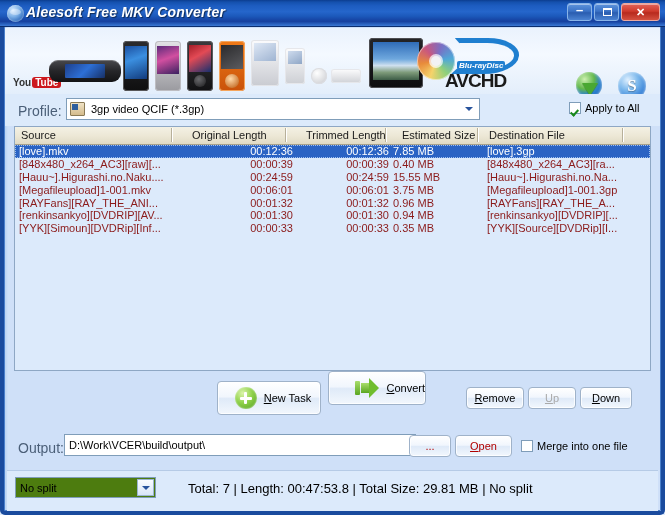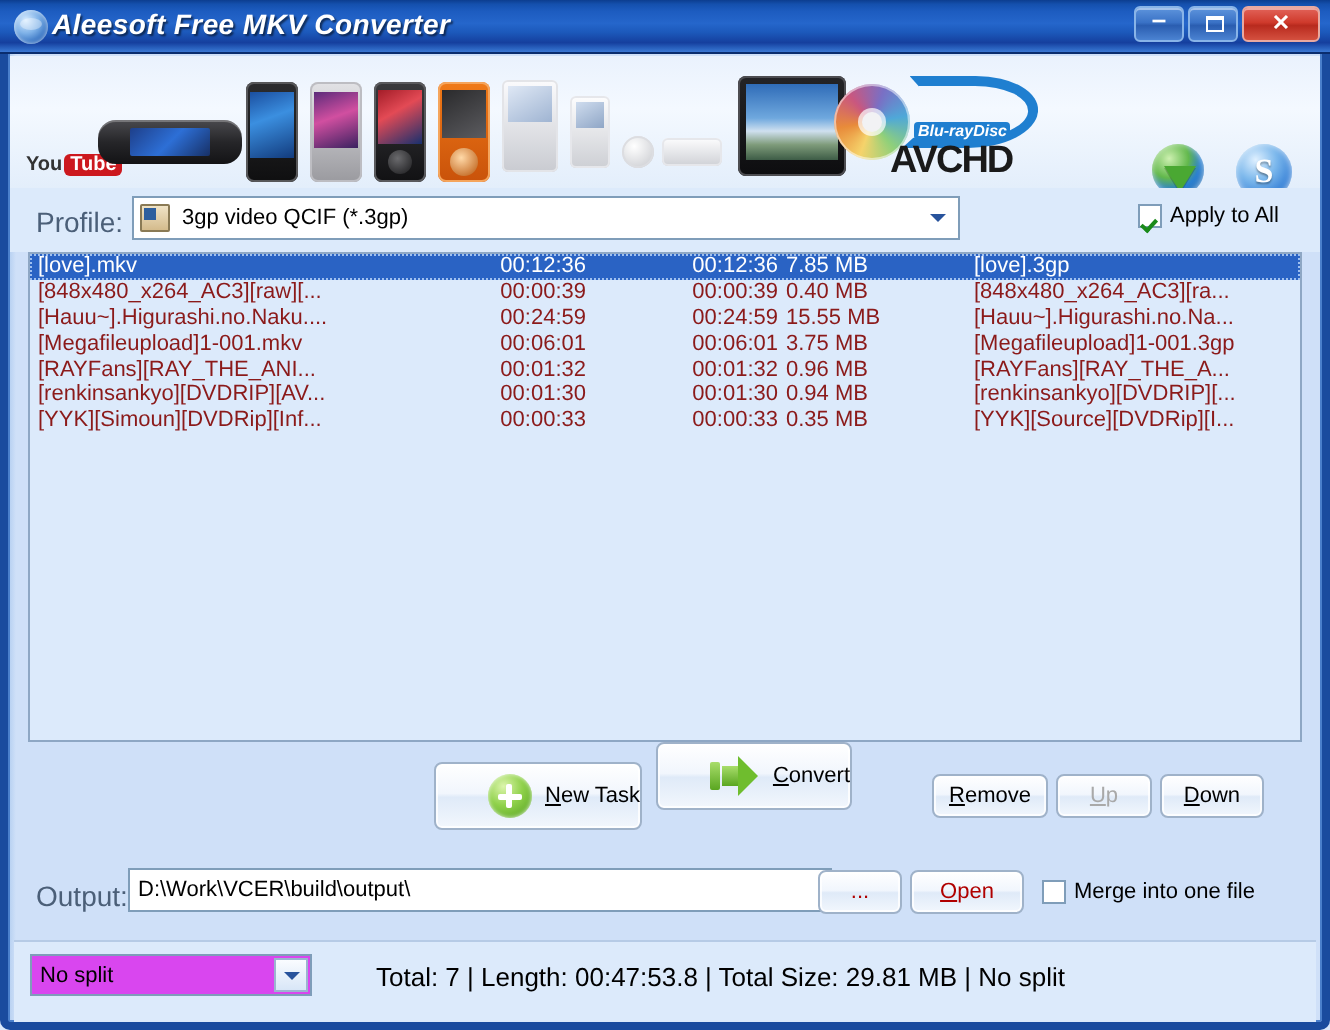--- a/index.html
+++ b/index.html
@@ -523,21 +523,21 @@
     border-radius: 4px;
     background: linear-gradient(to bottom,#ffffff 0%,#f1f6fd 46%,#dfeaf8 52%,#f2f7fd 100%);
     box-shadow: inset 0 0 0 1px rgba(255,255,255,.8);
     display: flex;
     align-items: center;
     justify-content: center;
     font-size: 11px;
     color: #000000;
   }
   .btn .u { text-decoration: underline; }
-  .btn-newtask { left: 217px; top: 381px; width: 104px; height: 34px; justify-content: flex-end; }
+  .btn-newtask { left: 217px; top: 381px; width: 104px; height: 34px; justify-content: center; }
   .btn-convert { left: 328px; top: 371px; width: 98px; height: 34px; justify-content: flex-end; }
   .plus-icon {
     position: relative;
     margin-left: 8px;
     width: 22px; height: 22px;
     flex: 0 0 auto;
     border-radius: 50%;
     background: radial-gradient(circle at 35% 28%, #dcf5ac 0%, #8fd14a 45%, #4e9c1c 100%);
     box-shadow: inset 0 0 2px rgba(255,255,255,.85);
   }
@@ -614,21 +614,21 @@
     width: 651px; height: 41px;
     box-sizing: border-box;
     border-top: 1px solid #b6cbe6;
     background: #dceafb;
   }
   .split-combo {
     position: absolute;
     left: 8px; top: 6px;
     width: 141px; height: 21px;
     box-sizing: border-box;
-    background: #d946ef;
+    background: #4d7c0f;
     border: 1px solid #7f9db9;
     display: flex;
     align-items: center;
   }
   .split-combo .stext {
     margin-left: 4px;
     font-size: 11px;
     color: #000000;
   }
   .split-combo .sarrow {
@@ -715,20 +715,32 @@
     </div>
 
 
     <div class="chk-wrap apply-chk">
       <div class="chk-box checked"></div>
       <div class="chk-label">Apply to All</div>
     </div>
   </div>
 
   <div class="list-panel">
+    <div class="list-head">
+      <div class="hcell" style="left:6px;">Source</div>
+      <div class="hsep" style="left:157px;"></div>
+      <div class="hcell" style="left:177px;">Original Length</div>
+      <div class="hsep" style="left:271px;"></div>
+      <div class="hcell" style="left:291px;">Trimmed Length</div>
+      <div class="hsep" style="left:371px;"></div>
+      <div class="hcell" style="left:387px;">Estimated Size</div>
+      <div class="hsep" style="left:463px;"></div>
+      <div class="hcell" style="left:474px;">Destination File</div>
+      <div class="hsep" style="left:608px;"></div>
+    </div>
     <div class="rows" id="rows">
         <div class="row sel">
           <div class="cell c-src">[love].mkv</div>
           <div class="cell c-orig">00:12:36</div>
           <div class="cell c-trim">00:12:36</div>
           <div class="cell c-size">7.85 MB</div>
           <div class="cell c-dest">[love].3gp</div>
         </div>
         <div class="row">
           <div class="cell c-src">[848x480_x264_AC3][raw][...</div>

